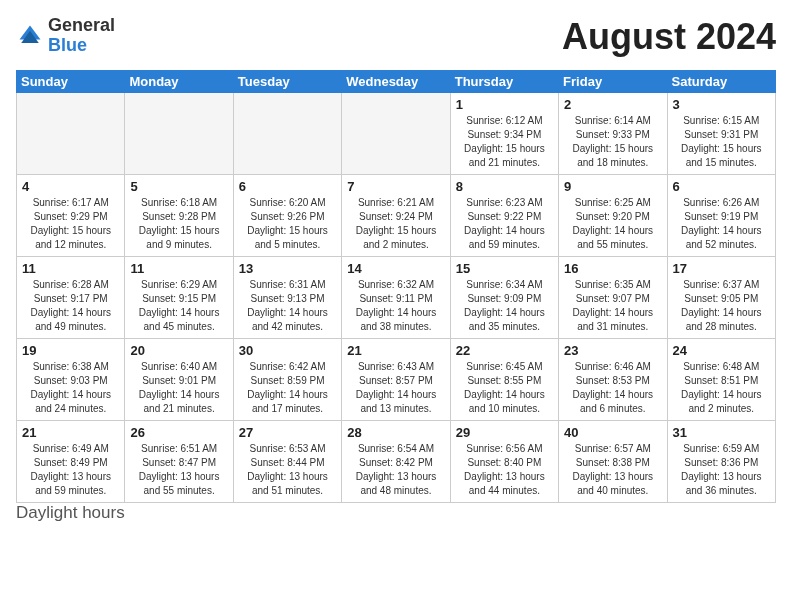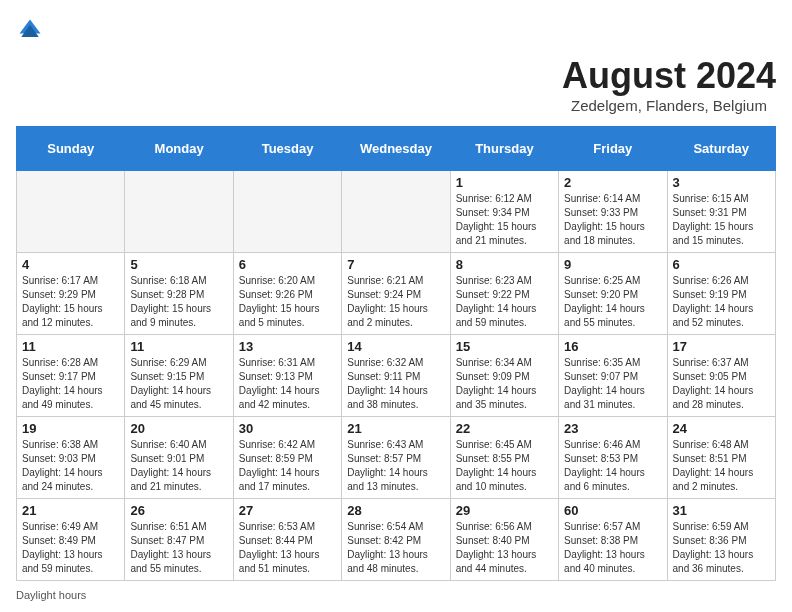--- a/index.html
+++ b/index.html
@@ -26,44 +26,43 @@
       font-weight: bold;
       line-height: 1.1;
     }
     .logo-general { color: #333; }
     .logo-blue { color: #2a7fd4; }
     .logo-icon {
       width: 28px;
       height: 28px;
     }
     .title-block {
-      text-align: center;
-      margin-top: 39px;
+      text-align: right;
     }
     .month-year {
       font-size: 36px;
       font-weight: bold;
       color: #222;
     }
     .location {
       font-size: 15px;
       color: #444;
     }
     table {
       width: 100%;
       border-collapse: collapse;
       table-layout: fixed;
     }
     th {
       background: #2a7fd4;
       color: #fff;
       font-size: 13px;
       font-weight: bold;
-      padding: 14px 4px;
-      text-align: center;
+      padding: 3px 4px;
+      text-align: left;
       border: 1px solid #2a7fd4;
     }
     td {
       border: 1px solid #ccc;
       vertical-align: top;
       padding: 4px 5px;
       font-size: 10.5px;
       color: #222;
       height: 80px;
       background: #fff;
@@ -73,42 +72,45 @@
     }
     .day-num {
       font-size: 13px;
       font-weight: bold;
       margin-bottom: 2px;
     }
     .day-info {
       font-size: 10px;
       line-height: 1.4;
       color: #333;
+      text-align: center;
     }
     .footer {
-      margin-top: 8px;
-      font-size: 11px;
+      font-size: 17px;
       color: #555;
       display: flex;
       gap: 20px;
     }
   </style>
 </head>
 <body>
 
 <div class="header">
   <div class="logo">
     <svg class="logo-icon" viewBox="0 0 32 32">
       <polygon points="16,4 28,20 4,20" fill="#2a7fd4"></polygon>
       <polygon points="16,10 26,24 6,24" fill="#1a5fa0"></polygon>
     </svg>
+    <div class="logo-text">
+      <span class="logo-general">General</span><br>
+      <span class="logo-blue">Blue</span>
+    </div>
   </div>
   <div class="title-block">
     <div class="month-year">August 2024</div>
-    <div class="location">Zedelgem, Flanders, Belgium</div>
   </div>
 </div>
 
 <table>
   <thead>
     <tr>
     <th>Sunday</th>
         <th>Monday</th>
         <th>Tuesday</th>
         <th>Wednesday</th>
@@ -300,21 +302,21 @@
           </div>
         </td>
         <td>
           <div>
             <div class="day-num">29</div>
             <div class="day-info">Sunrise: 6:56 AM<br>Sunset: 8:40 PM<br>Daylight: 13 hours and 44 minutes.</div>
           </div>
         </td>
         <td>
           <div>
-            <div class="day-num">60</div>
+            <div class="day-num">40</div>
             <div class="day-info">Sunrise: 6:57 AM<br>Sunset: 8:38 PM<br>Daylight: 13 hours and 40 minutes.</div>
           </div>
         </td>
         <td>
           <div>
             <div class="day-num">31</div>
             <div class="day-info">Sunrise: 6:59 AM<br>Sunset: 8:36 PM<br>Daylight: 13 hours and 36 minutes.</div>
           </div>
         </td>
       </tr>

